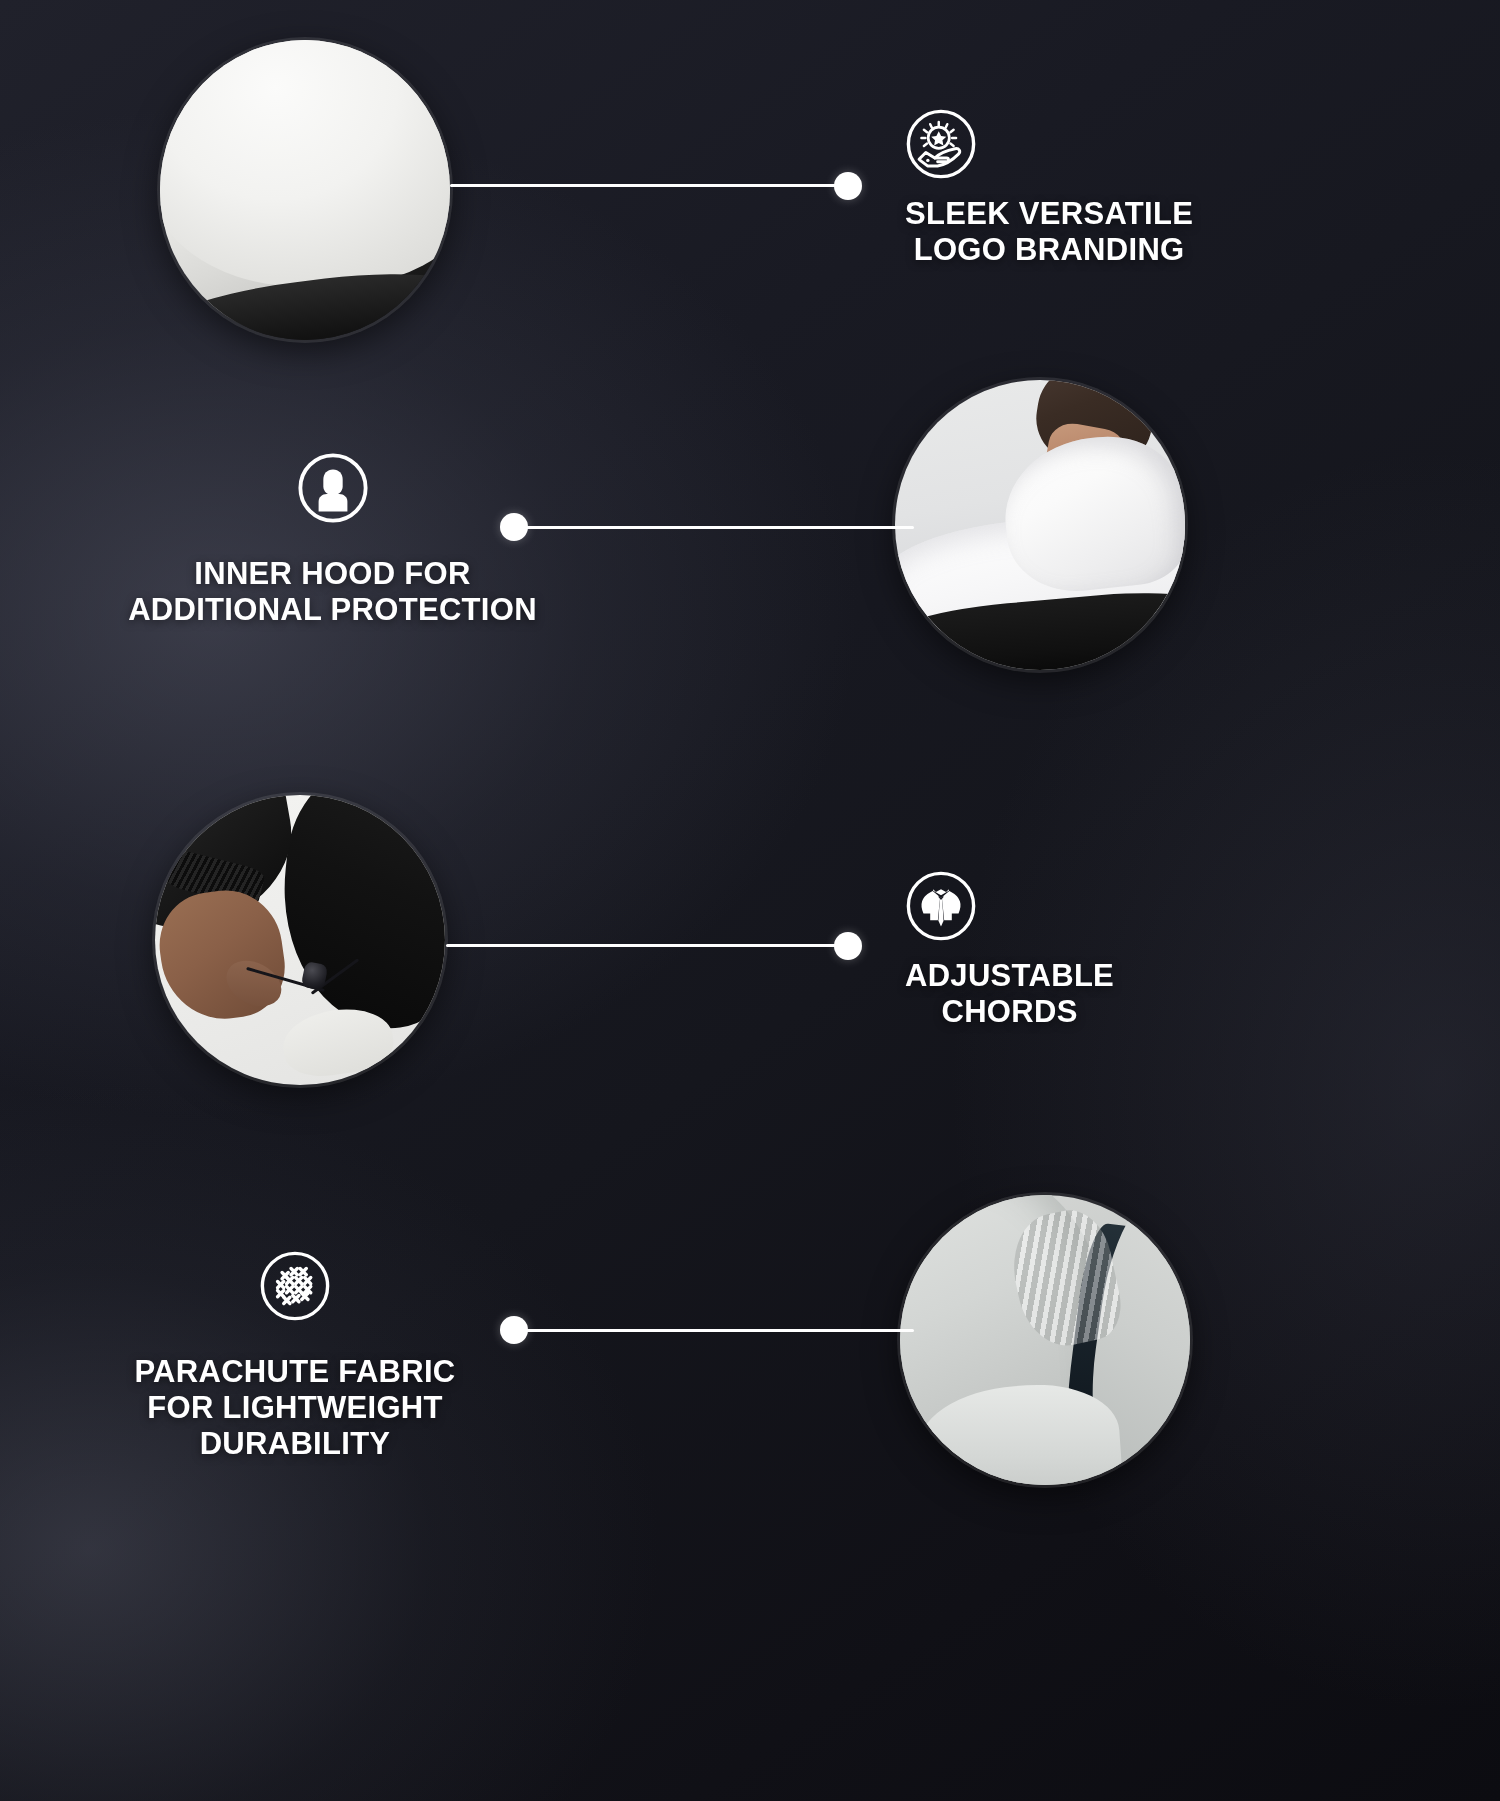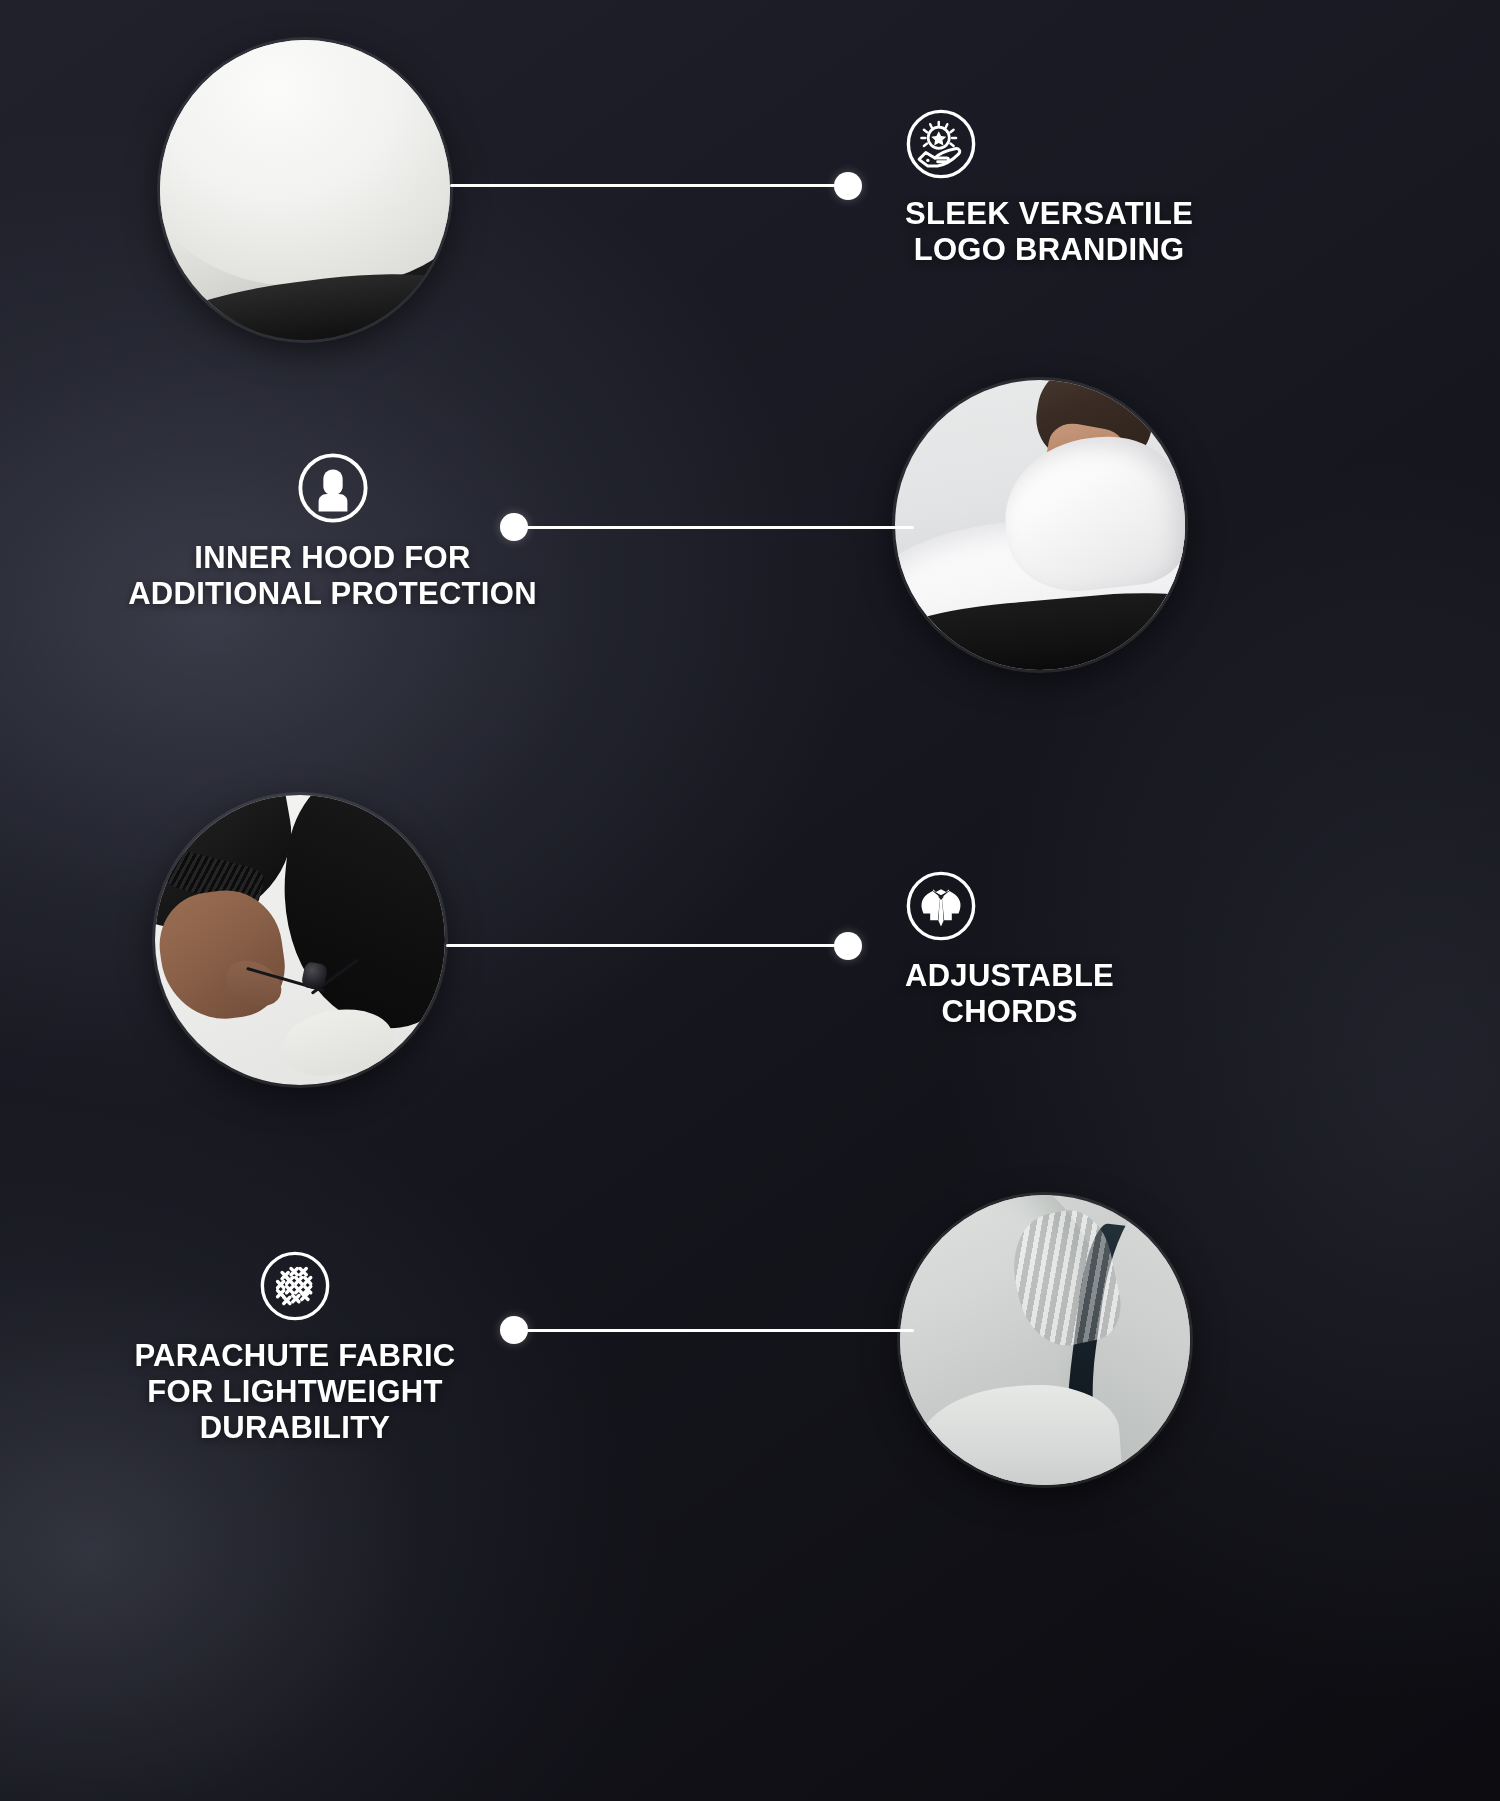--- a/index.html
+++ b/index.html
@@ -170,21 +170,21 @@
   
   .connector { position:absolute; height:3px; background:#ffffff; border-radius:2px; }
   .node {
     position:absolute; width:28px; height:28px; border-radius:50%;
     background:#ffffff; box-shadow:0 0 10px rgba(255,255,255,0.25);
   }
 
   
   .feature { position:absolute; display:flex; flex-direction:column; }
   .feature.right { align-items:flex-start; }
-  .feature.left  { align-items:center; }
+  .feature.left  { align-items:center;gap:16px; }
 
   .ficon {
     width:72px; height:72px;
     display:flex; align-items:center; justify-content:center;
     margin-bottom:16px;
   }
   .ficon svg { width:72px; height:72px; display:block; }
 
   .flabel {
     color:#ffffff;

